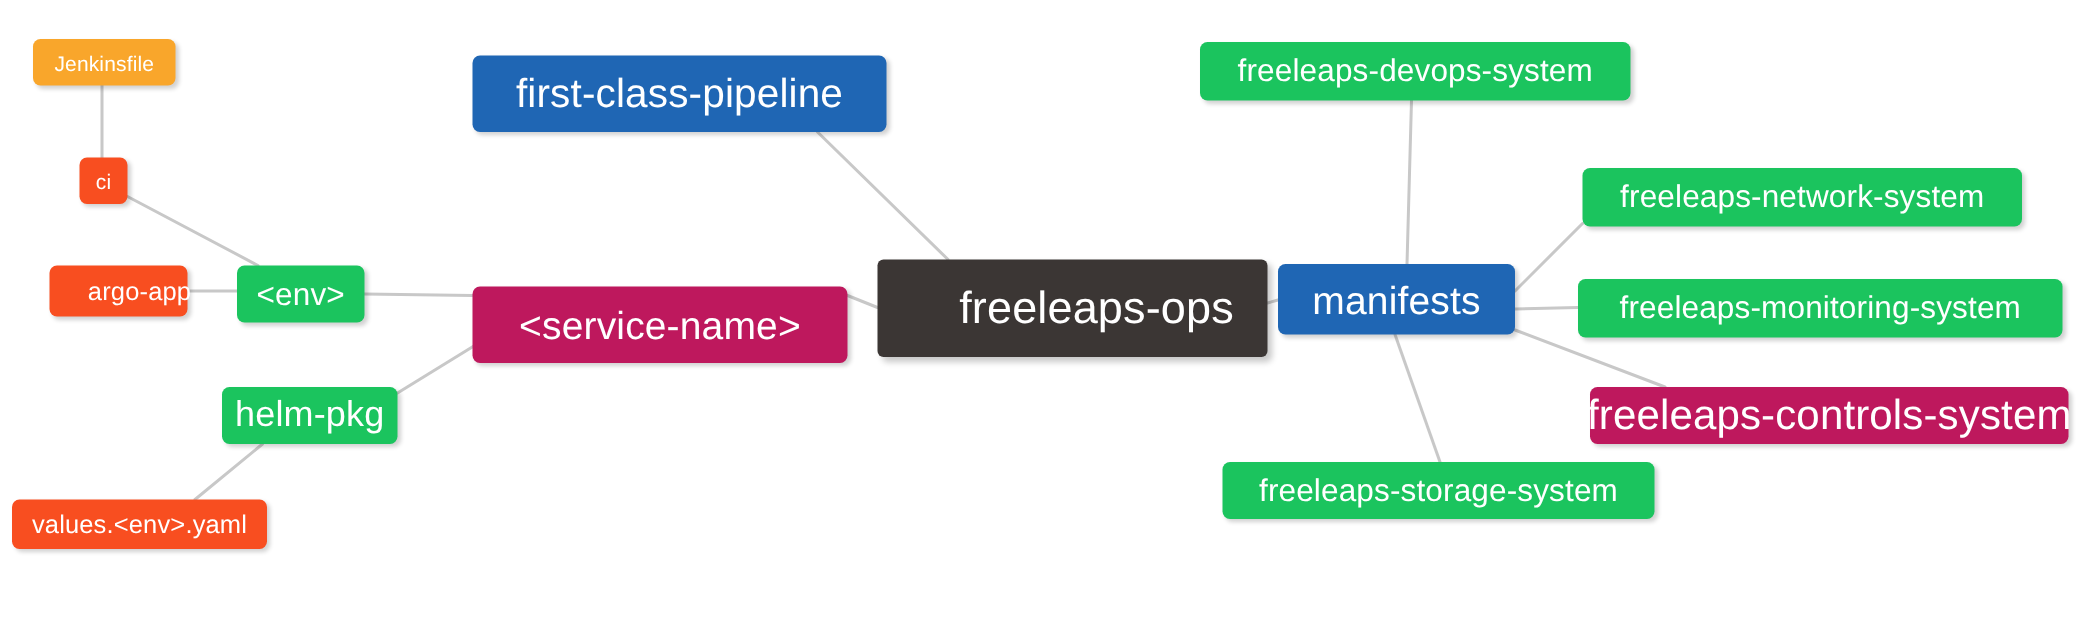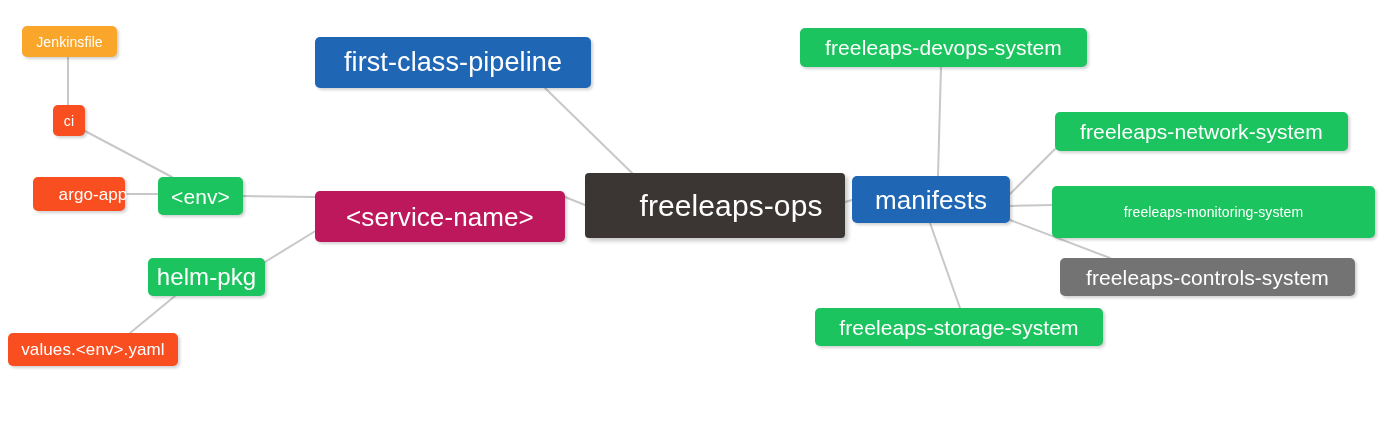--- a/index.html
+++ b/index.html
@@ -96,23 +96,23 @@
       </div>
       <div class="mm-node" style="left: 8px; top: 333px; width: 170px; height: 33px; background: rgb(248, 78, 32); font-size: 17px;">
         <span>values.&lt;env&gt;.yaml</span>
       </div>
       <div class="mm-node" style="left: 800px; top: 28px; width: 287px; height: 39px; background: rgb(27, 196, 94); font-size: 21px;">
         <span>freeleaps-devops-system</span>
       </div>
       <div class="mm-node" style="left: 1055px; top: 112px; width: 293px; height: 39px; background: rgb(27, 196, 94); font-size: 21px; text-align: right;">
         <span>freeleaps-network-system</span>
       </div>
-      <div class="mm-node" style="left: 1052px; top: 186px; width: 323px; height: 52px; background: rgb(27, 196, 94); font-size: 14px;">
+      <div class="mm-node" style="left: 1052px; top: 186px; width: 323px; height: 39px; background: rgb(27, 196, 94); font-size: 21px;">
         <span>freeleaps-monitoring-system</span>
       </div>
-      <div class="mm-node" style="left: 1060px; top: 258px; width: 295px; height: 38px; background: #737373; font-size: 21px;">
+      <div class="mm-node" style="left: 1060px; top: 258px; width: 319px; height: 38px; background: #be185d; font-size: 28px;">
         <span>freeleaps-controls-system</span>
       </div>
       <div class="mm-node" style="left: 815px; top: 308px; width: 288px; height: 38px; background: rgb(27, 196, 94); font-size: 21px;">
         <span>freeleaps-storage-system</span>
       </div>
     </div>
 </div>
 
 </body></html>

